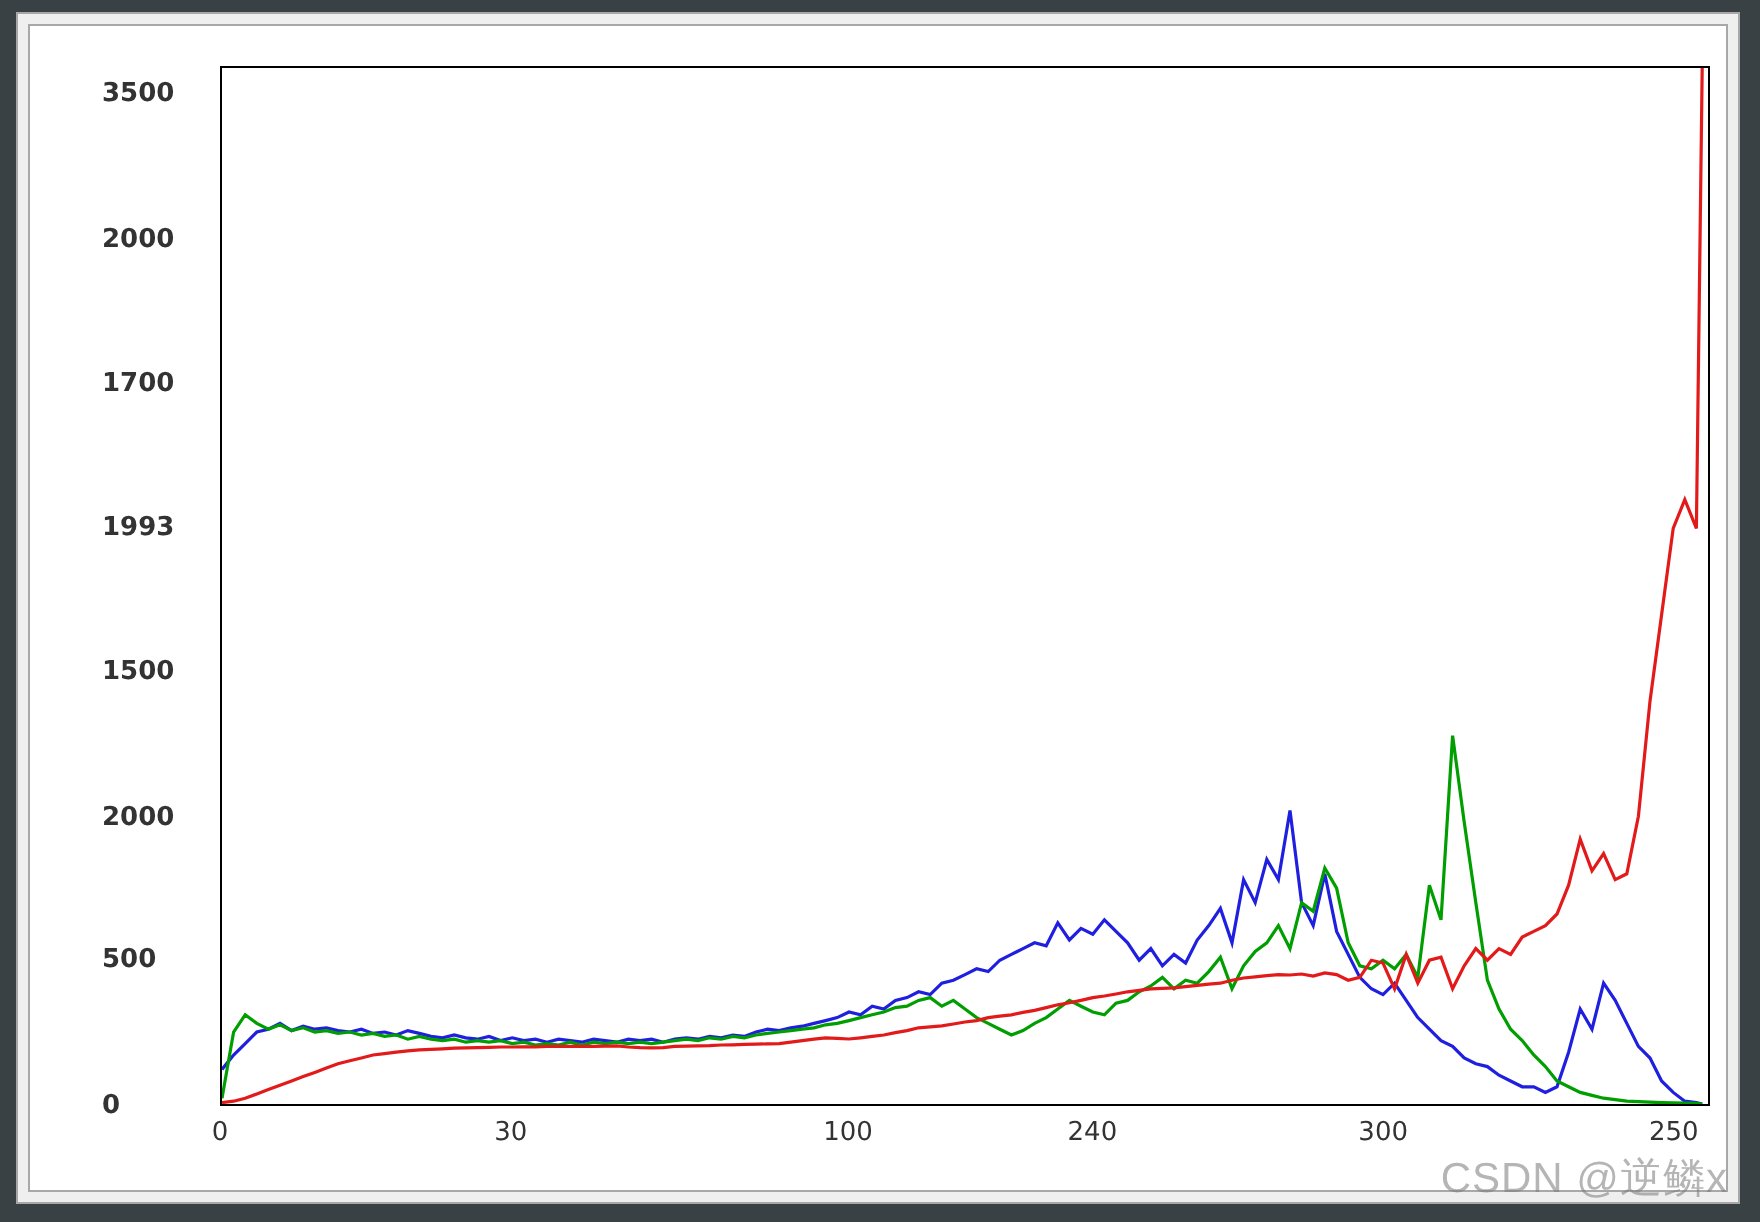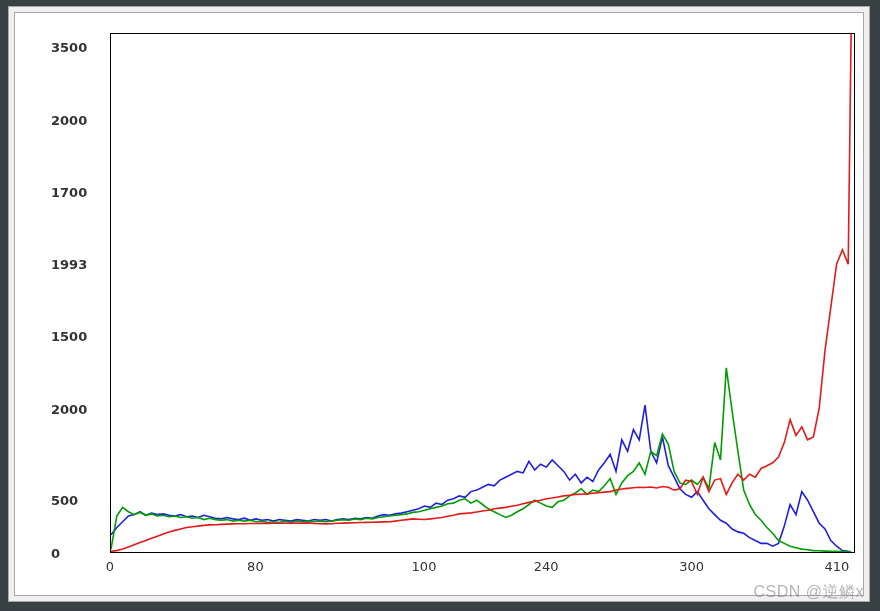--- a/index.html
+++ b/index.html
@@ -53,21 +53,21 @@
     font-weight: bold;
   }
   .xtick {
     top: 546px;
     transform: translateX(-50%);
   }
   .watermark {
     position: absolute;
     right: 16px;
     bottom: 8px;
-    font-size: 16px;
+    font-size: 21px;
     color: rgba(120,120,120,0.55);
     letter-spacing: 0.5px;
     pointer-events: none;
     font-family: "Microsoft YaHei", Arial, sans-serif;
   }
   svg.lines {
     position: absolute;
     left: 0; top: 0;
     width: 100%; height: 100%;
   }
@@ -84,31 +84,31 @@
 
     <div class="plot-area">
       <svg class="lines" viewBox="0 0 743 518" preserveAspectRatio="none">
           <path d="M0.0 500.7 L5.8 493.5 L11.6 487.8 L17.4 482.0 L23.2 480.6 L29.0 477.7 L34.8 481.3 L40.6 479.1 L46.4 480.6 L52.2 479.9 L58.0 481.3 L63.9 482.0 L69.7 480.6 L75.5 482.7 L81.3 482.0 L87.1 483.5 L92.9 481.3 L98.7 482.7 L104.5 484.2 L110.3 484.9 L116.1 483.5 L121.9 484.9 L127.7 485.6 L133.5 484.2 L139.3 486.3 L145.1 484.9 L150.9 486.3 L156.7 485.6 L162.5 487.1 L168.3 485.6 L174.1 486.3 L179.9 487.1 L185.8 485.6 L191.6 486.3 L197.4 487.1 L203.2 485.6 L209.0 486.3 L214.8 485.6 L220.6 487.1 L226.4 485.6 L232.2 484.9 L238.0 485.6 L243.8 484.2 L249.6 484.9 L255.4 483.5 L261.2 484.2 L267.0 482.0 L272.8 480.6 L278.6 481.3 L284.4 479.9 L290.2 479.1 L296.0 477.7 L301.8 476.3 L307.6 474.8 L313.5 472.0 L319.3 473.4 L325.1 469.1 L330.9 470.5 L336.7 466.2 L342.5 464.8 L348.3 461.9 L354.1 463.3 L359.9 457.6 L365.7 456.1 L371.5 453.3 L377.3 450.4 L383.1 451.8 L388.9 446.1 L394.7 443.2 L400.5 440.3 L406.3 437.4 L412.1 438.9 L417.9 427.4 L423.7 436.0 L429.5 430.2 L435.4 433.1 L441.2 425.9 L447.0 431.7 L452.8 437.4 L458.6 446.1 L464.4 440.3 L470.2 448.9 L476.0 443.2 L481.8 447.5 L487.6 436.0 L493.4 428.8 L499.2 420.2 L505.0 437.4 L510.8 405.8 L516.6 417.3 L522.4 395.7 L528.2 405.8 L534.0 371.2 L539.8 417.3 L545.6 428.8 L551.4 402.9 L557.3 431.7 L563.1 443.2 L568.9 454.7 L574.7 460.4 L580.5 463.3 L586.3 457.6 L592.1 466.2 L597.9 474.8 L603.7 480.6 L609.5 486.3 L615.3 489.2 L621.1 495.0 L626.9 497.9 L632.7 499.3 L638.5 503.6 L644.3 506.5 L650.1 509.4 L655.9 509.4 L661.7 512.2 L667.5 509.4 L673.3 492.1 L679.1 470.5 L685.0 480.6 L690.8 457.6 L696.6 466.2 L702.4 477.7 L708.2 489.2 L714.0 495.0 L719.8 506.5 L725.6 512.2 L731.4 516.6 L737.2 517.3 L740.1 518.0 " class="series" stroke="#1f1fe0"></path>
           <path d="M0.0 515.1 L5.8 482.0 L11.6 473.4 L17.4 477.7 L23.2 480.6 L29.0 478.4 L34.8 481.3 L40.6 479.9 L46.4 482.0 L52.2 481.3 L58.0 482.7 L63.9 482.0 L69.7 483.5 L75.5 482.7 L81.3 484.2 L87.1 483.5 L92.9 485.6 L98.7 484.2 L104.5 485.6 L110.3 486.3 L116.1 485.6 L121.9 487.1 L127.7 486.3 L133.5 487.1 L139.3 486.3 L145.1 487.8 L150.9 487.1 L156.7 488.5 L162.5 487.8 L168.3 488.5 L174.1 487.1 L179.9 488.5 L185.8 487.1 L191.6 487.8 L197.4 487.1 L203.2 487.8 L209.0 487.1 L214.8 487.8 L220.6 487.1 L226.4 486.3 L232.2 485.6 L238.0 486.3 L243.8 484.9 L249.6 485.6 L255.4 484.2 L261.2 484.9 L267.0 483.5 L272.8 482.7 L278.6 482.0 L284.4 481.3 L290.2 480.6 L296.0 479.9 L301.8 478.4 L307.6 477.7 L313.5 476.3 L319.3 474.8 L325.1 473.4 L330.9 472.0 L336.7 469.8 L342.5 469.1 L348.3 466.2 L354.1 464.8 L359.9 469.1 L365.7 466.2 L371.5 470.5 L377.3 474.8 L383.1 477.7 L388.9 480.6 L394.7 483.5 L400.5 481.3 L406.3 477.7 L412.1 474.8 L417.9 470.5 L423.7 466.2 L429.5 469.1 L435.4 472.0 L441.2 473.4 L447.0 467.6 L452.8 466.2 L458.6 461.9 L464.4 459.0 L470.2 454.7 L476.0 460.4 L481.8 456.1 L487.6 457.6 L493.4 451.8 L499.2 444.6 L505.0 460.4 L510.8 448.9 L516.6 441.7 L522.4 437.4 L528.2 428.8 L534.0 440.3 L539.8 417.3 L545.6 421.6 L551.4 400.0 L557.3 410.1 L563.1 437.4 L568.9 448.9 L574.7 450.4 L580.5 446.1 L586.3 450.4 L592.1 443.2 L597.9 454.7 L603.7 408.6 L609.5 425.9 L615.3 333.8 L621.1 377.0 L626.9 417.3 L632.7 456.1 L638.5 470.5 L644.3 480.6 L650.1 486.3 L655.9 493.5 L661.7 499.3 L667.5 506.5 L673.3 509.4 L679.1 512.2 L685.0 513.7 L690.8 515.1 L696.6 515.8 L702.4 516.6 L708.2 516.8 L714.0 517.1 L719.8 517.3 L725.6 517.4 L731.4 517.6 L737.2 517.7 L740.1 518.0 " class="series" stroke="#009e00"></path>
           <path d="M0.0 517.3 L5.8 516.6 L11.6 515.1 L17.4 513.0 L23.2 510.8 L29.0 508.6 L34.8 506.5 L40.6 504.3 L46.4 502.2 L52.2 500.0 L58.0 497.9 L63.9 496.4 L69.7 495.0 L75.5 493.5 L81.3 492.8 L87.1 492.1 L92.9 491.4 L98.7 490.9 L104.5 490.7 L110.3 490.4 L116.1 490.1 L121.9 489.9 L127.7 489.8 L133.5 489.7 L139.3 489.5 L145.1 489.5 L150.9 489.4 L156.7 489.4 L162.5 489.2 L168.3 489.2 L174.1 489.2 L179.9 489.2 L185.8 489.2 L191.6 489.1 L197.4 488.9 L203.2 489.5 L209.0 489.8 L214.8 489.9 L220.6 489.8 L226.4 489.2 L232.2 489.1 L238.0 488.9 L243.8 488.8 L249.6 488.5 L255.4 488.4 L261.2 488.2 L267.0 488.1 L272.8 487.9 L278.6 487.8 L284.4 487.1 L290.2 486.3 L296.0 485.6 L301.8 484.9 L307.6 485.2 L313.5 485.5 L319.3 484.9 L325.1 484.2 L330.9 483.5 L336.7 482.3 L342.5 481.3 L348.3 479.9 L354.1 479.4 L359.9 478.9 L365.7 478.0 L371.5 477.0 L377.3 476.3 L383.1 474.8 L388.9 474.1 L394.7 473.4 L400.5 472.2 L406.3 471.2 L412.1 469.8 L417.9 468.4 L423.7 467.4 L429.5 466.2 L435.4 464.8 L441.2 464.0 L447.0 463.0 L452.8 461.9 L458.6 461.2 L464.4 460.4 L470.2 460.2 L476.0 459.9 L481.8 459.3 L487.6 458.7 L493.4 458.1 L499.2 457.6 L505.0 456.1 L510.8 455.0 L516.6 454.4 L522.4 453.8 L528.2 453.3 L534.0 453.5 L539.8 453.0 L545.6 454.0 L551.4 452.5 L557.3 453.3 L563.1 456.1 L568.9 454.7 L574.7 446.1 L580.5 447.5 L586.3 460.4 L592.1 443.2 L597.9 457.6 L603.7 446.1 L609.5 444.6 L615.3 460.4 L621.1 448.9 L626.9 440.3 L632.7 446.1 L638.5 440.3 L644.3 443.2 L650.1 434.5 L655.9 431.7 L661.7 428.8 L667.5 423.0 L673.3 408.6 L679.1 385.6 L685.0 401.4 L690.8 392.8 L696.6 405.8 L702.4 402.9 L708.2 374.1 L714.0 316.6 L719.8 273.4 L725.6 230.2 L731.4 215.8 L737.2 230.2 L740.1 0.0 " class="series" stroke="#e31a1a"></path>
         </svg>
     </div>
 
     <div class="tick-label ytick" style="top:540px"><span>0</span></div>
-    <div class="tick-label ytick" style="top:487px"><span>500</span></div>
+    <div class="tick-label ytick" style="top:467px"><span>500</span></div>
     <div class="tick-label ytick" style="top:395.6px"><span>2000</span></div>
     <div class="tick-label ytick" style="top:323.3px"><span>1500</span></div>
     <div class="tick-label ytick" style="top:251.1px"><span>1993</span></div>
     <div class="tick-label ytick" style="top:178.9px"><span>1700</span></div>
     <div class="tick-label ytick" style="top:106.7px"><span>2000</span></div>
     <div class="tick-label ytick" style="top:34.4px"><span>3500</span></div>
 
     <div class="tick-label xtick" style="left:95px"><span>0</span></div>
-    <div class="tick-label xtick" style="left:240.4px"><span>80</span></div>
+    <div class="tick-label xtick" style="left:240.4px"><span>30</span></div>
     <div class="tick-label xtick" style="left:409px"><span>100</span></div>
     <div class="tick-label xtick" style="left:531.2px"><span>240</span></div>
     <div class="tick-label xtick" style="left:676.6px"><span>300</span></div>
-    <div class="tick-label xtick" style="left:821.9px"><span>410</span></div>
+    <div class="tick-label xtick" style="left:821.9px"><span>250</span></div>
 
   </div>
 </div>
 
 <div class="watermark"><span>CSDN @逆鳞x</span></div>
 
 </body></html>

